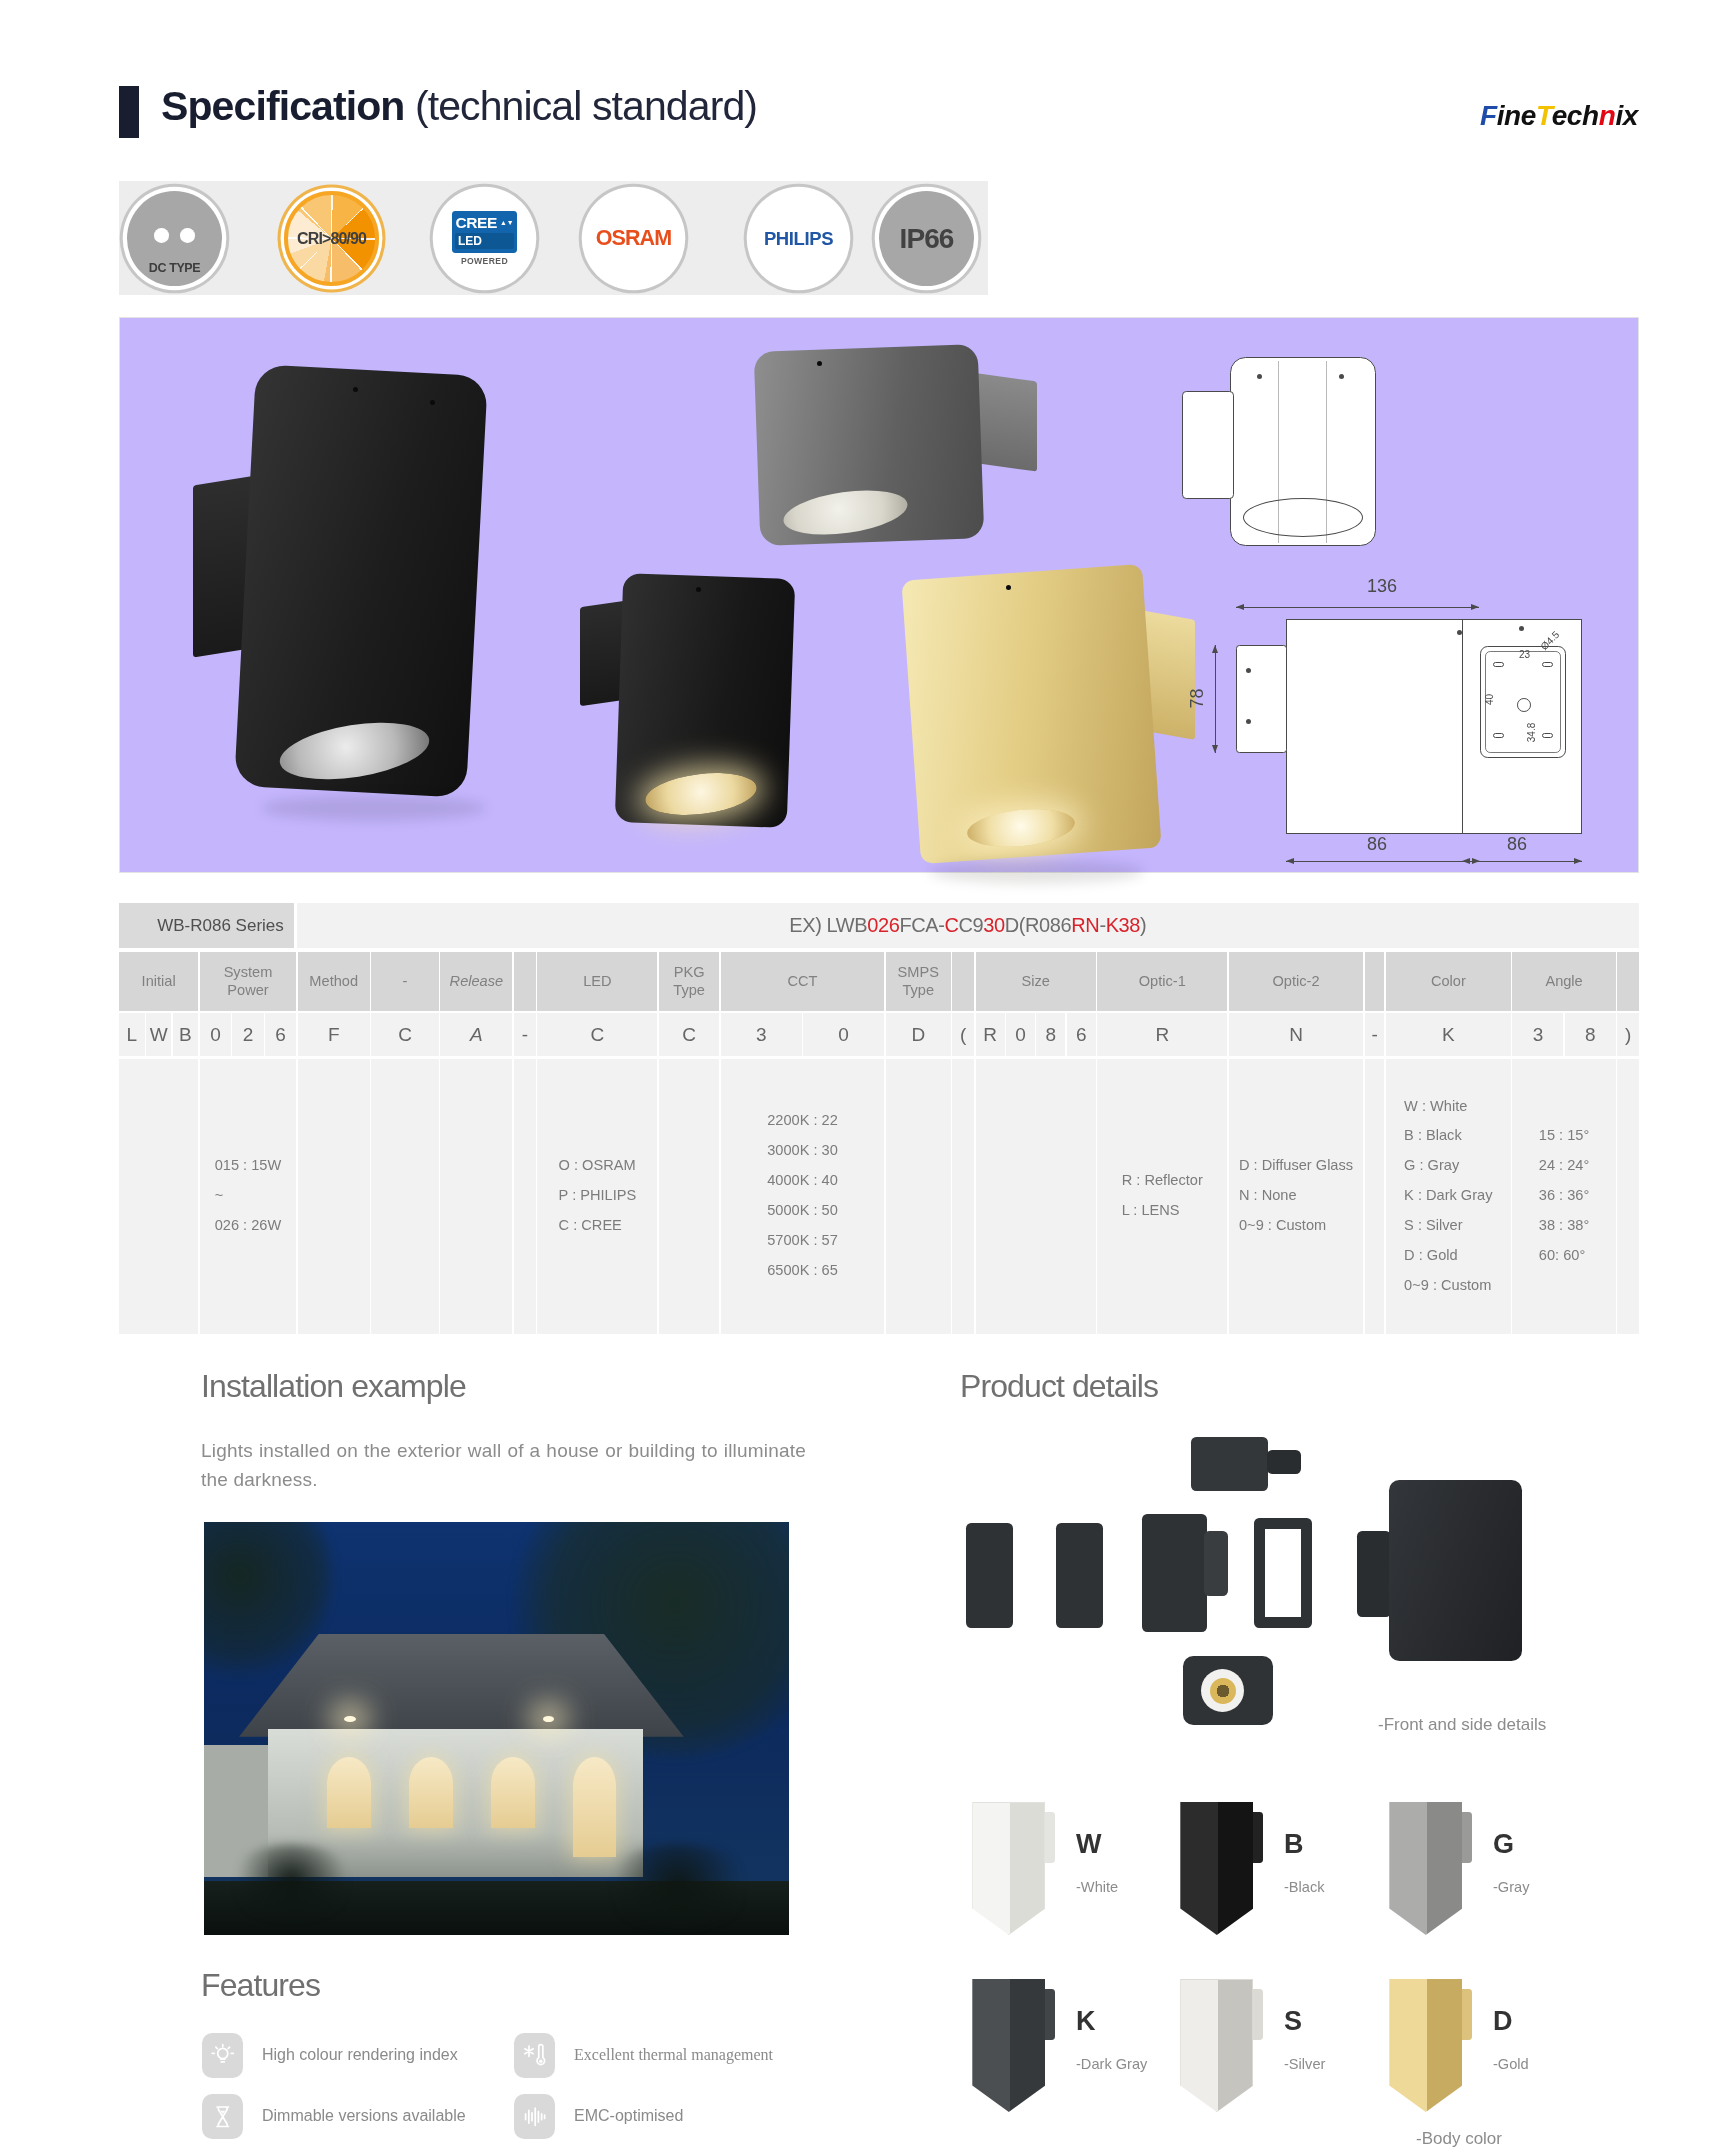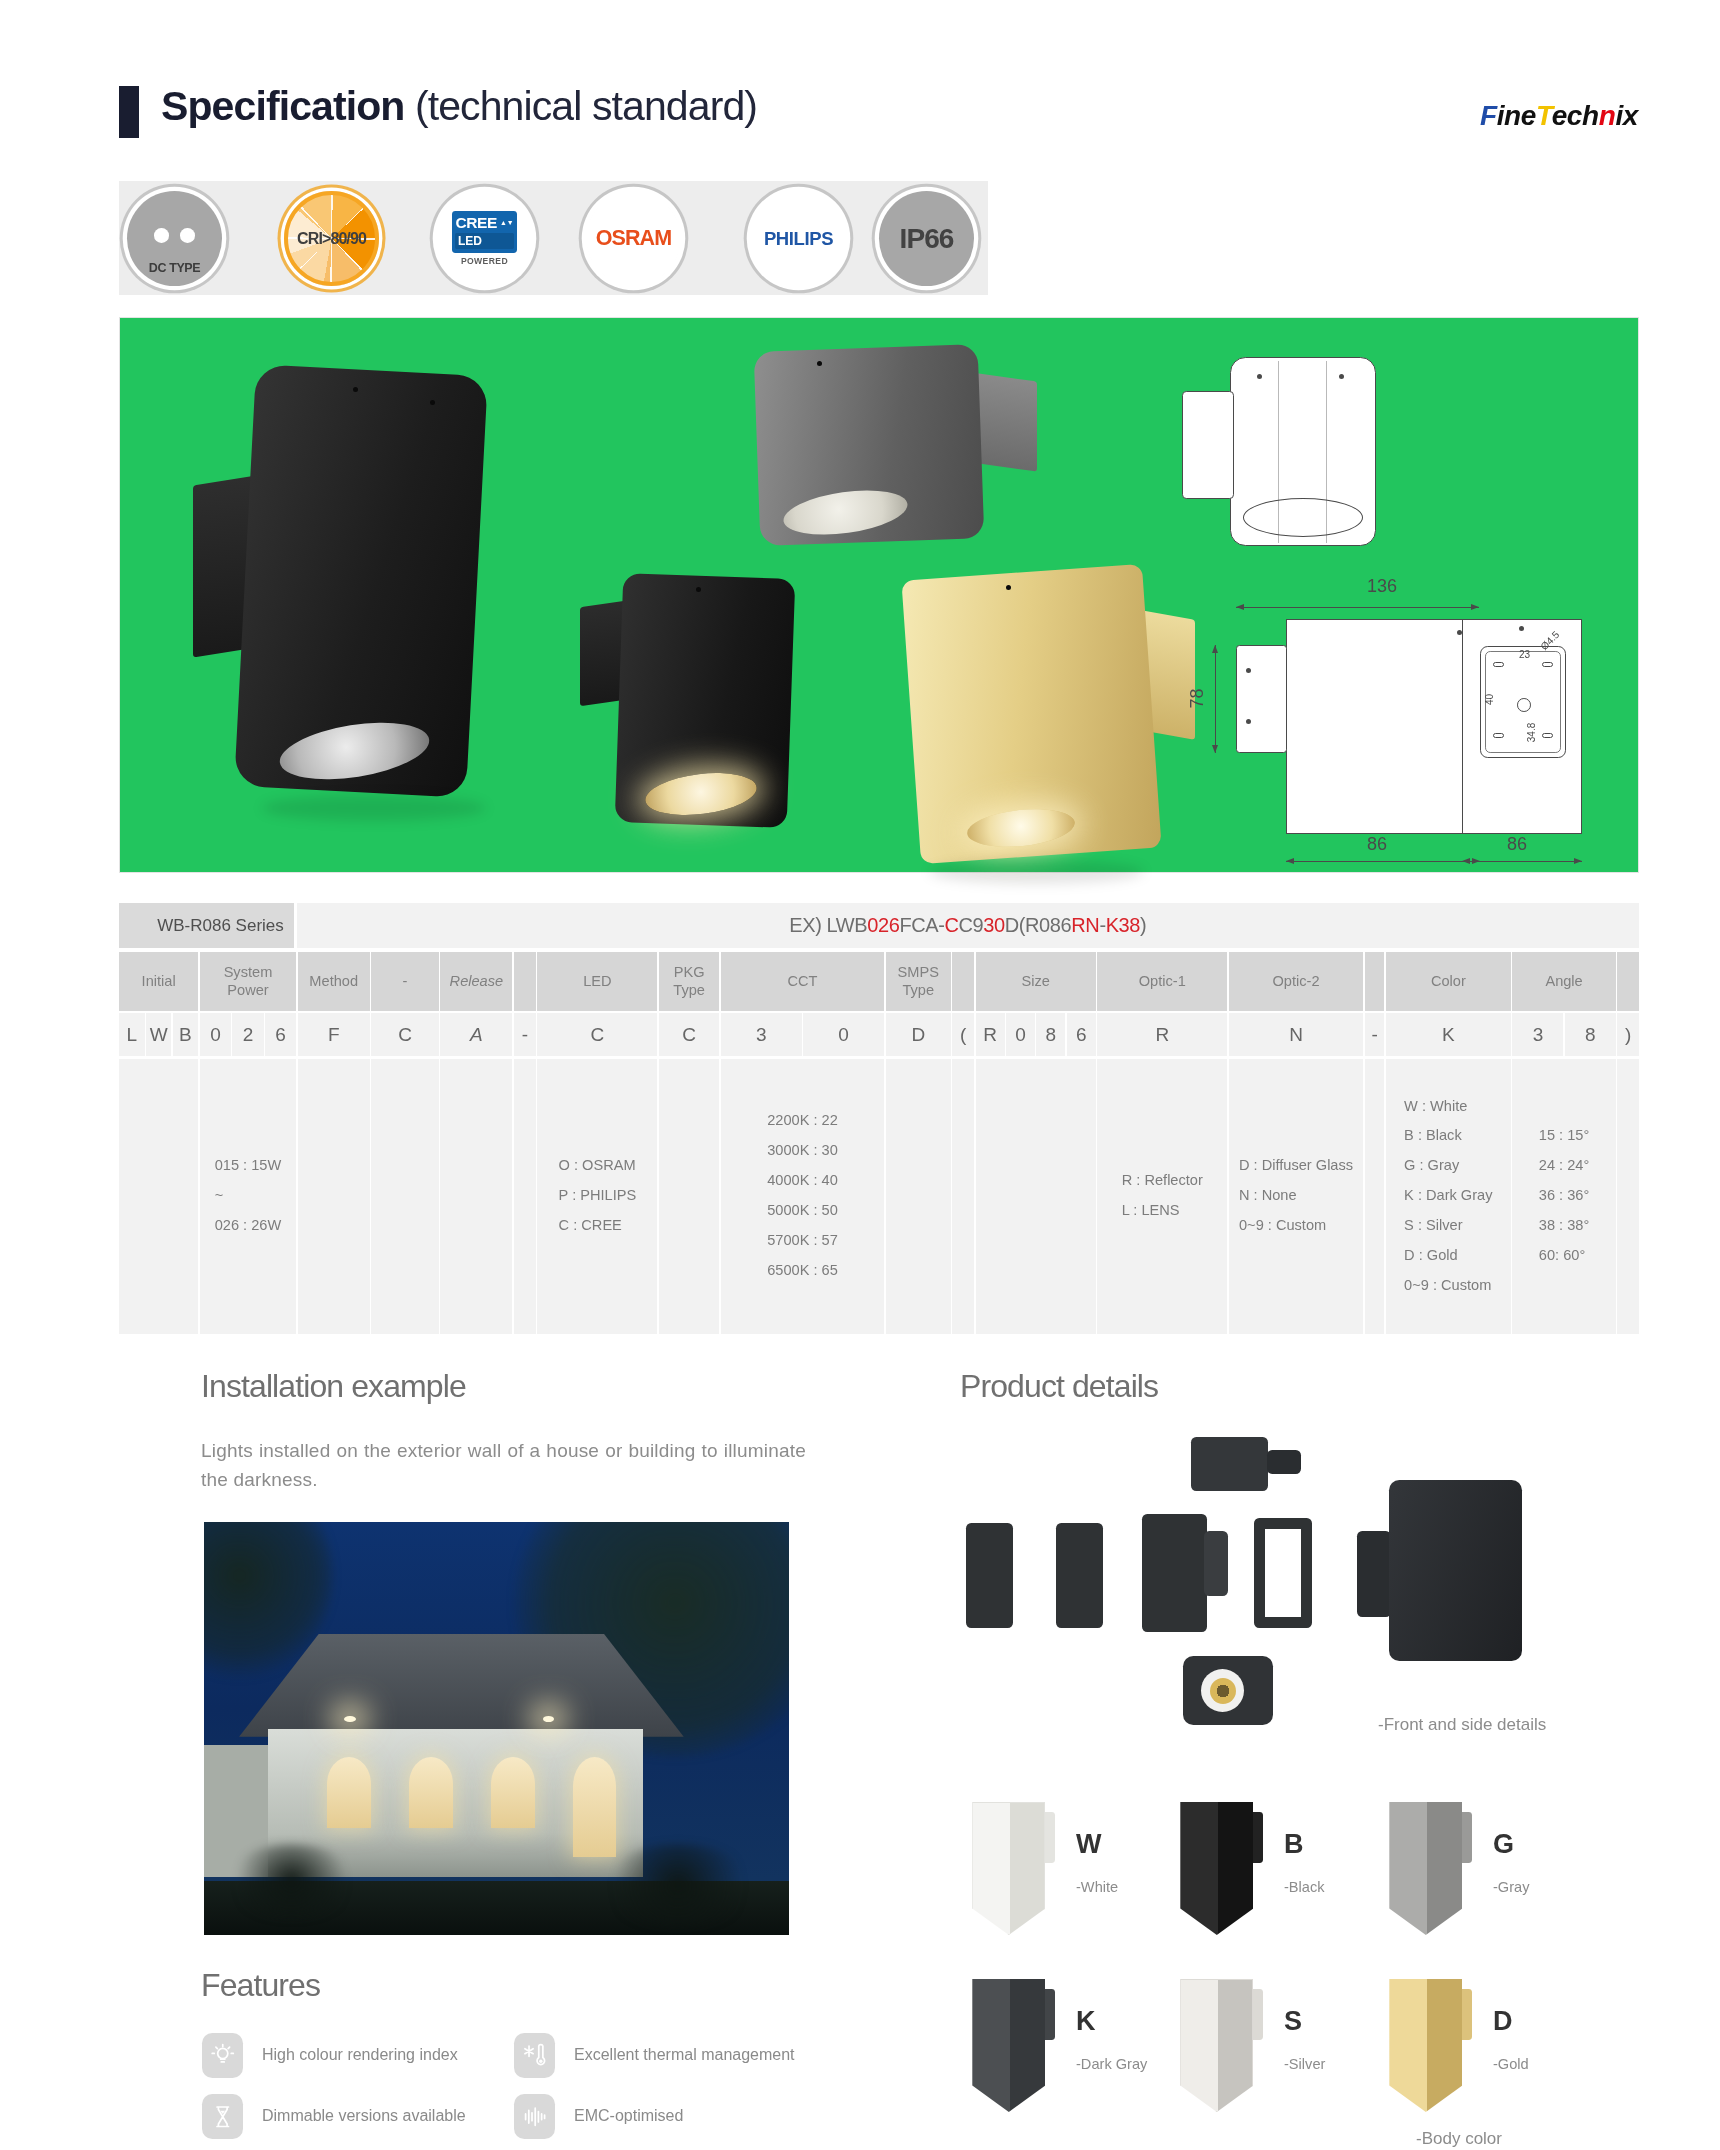--- a/index.html
+++ b/index.html
@@ -34,21 +34,21 @@
   .badge .ip-label { font-size:28px; font-weight:700; color:#424242; letter-spacing:-0.9px; }
   .cree-logo { text-align:center; }
   .cree-box { width:65px; background:#1265ad; border-radius:3.4px; padding:2.6px 3.4px 3.4px; margin:0 auto; }
   .cree-box .cree-top { display:flex; align-items:center; justify-content:space-between; }
   .cree-box .cree-top .t { color:#fff; font-weight:800; font-size:15.5px; letter-spacing:-0.4px; }
   .cree-box .cree-top .arr { color:#fff; font-size:6.9px; line-height:6px; }
   .cree-box .cree-led { margin-top:1.7px; background:#0e5795; color:#fff; font-weight:800; font-size:12px; text-align:left; padding:0.9px 2.6px; border-radius:1.7px; }
   .cree-powered { margin-top:3.4px; font-size:8.6px; font-weight:700; color:#5c5c5c; letter-spacing:0.4px; }
 
   
-  .product-panel { position:absolute; left:119px; top:317px; width:1520px; height:556px; background:#22c55e; border:1.3px solid #e3e3e3; }
+  .product-panel { position:absolute; left:119px; top:317px; width:1520px; height:556px; background:#c4b5fd; border:1.3px solid #e3e3e3; }
   .shape { position:absolute; }
   .floor-shadow { position:absolute; background:rgba(0,0,0,.10); border-radius:50%; filter:blur(6px); }
 
   
   .lamp-big .bracket { position:absolute; left:-52px; top:108px; width:95px; height:172px; background:linear-gradient(180deg,#2e2e2e,#1a1a1a); transform:skewY(-9deg); border-radius:3.4px; }
   .lamp-big .body { position:absolute; inset:0; border-radius:30px; background:linear-gradient(105deg,#343434 0%, #1d1d1d 55%, #101010 100%); transform:rotate(3deg); }
   .lamp-big .lens { position:absolute; left:34px; bottom:15.5px; width:151px; height:52px; border-radius:50%; background:radial-gradient(circle at 45% 40%, #ececec 0%, #b9b9b9 55%, #6d6d6d 100%); transform:rotate(-9deg); }
   .screw { position:absolute; width:5.2px; height:5.2px; border-radius:50%; background:#0a0a0a; }
 
   
@@ -511,21 +511,21 @@
   </div>
   <div class="feat-label" style="left:262px; top:2046px;">High colour rendering index</div>
 
   <div class="feat-icon" style="left:514px; top:2033px;">
     <svg viewBox="0 0 24 24" fill="none" stroke="#fff" stroke-width="1.5" stroke-linecap="round">
         <path d="M15.5 4a1.8 1.8 0 0 1 3.6 0v9.6a3.3 3.3 0 1 1-3.6 0z"></path>
         <circle cx="17.3" cy="16.8" r="1.5" fill="#fff" stroke="none"></circle>
         <path d="M7 3.5v9M3.4 5.8l7.2 4.4M10.6 5.8 3.4 10.2"></path>
       </svg>
   </div>
-  <div class="feat-label" style="left:574px; top:2046px;">Excellent thermal management</div>
+  <div class="feat-label" style="left:574px; top:2046px;font-family:Liberation Serif, serif;">Excellent thermal management</div>
 
   <div class="feat-icon" style="left:202px; top:2094px;">
     <svg viewBox="0 0 24 24" fill="none" stroke="#fff" stroke-width="1.5" stroke-linecap="round">
         <path d="M7 3.5h10M7 20.5h10M8.2 3.5v2.2L12 12 8.2 18.3v2.2M15.8 3.5v2.2L12 12l3.8 6.3v2.2"></path>
         <path d="M10 6.8h4L12 9.6z" fill="#fff" stroke="none"></path>
       </svg>
   </div>
   <div class="feat-label" style="left:262px; top:2107px;">Dimmable versions available</div>
 
   <div class="feat-icon" style="left:514px; top:2094px;">

